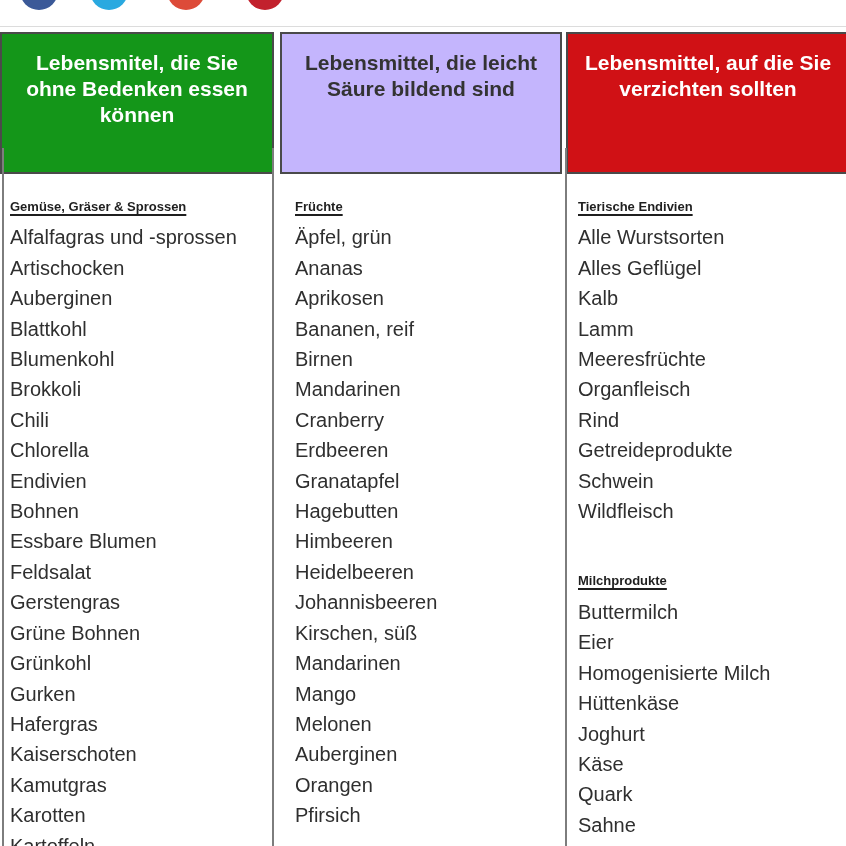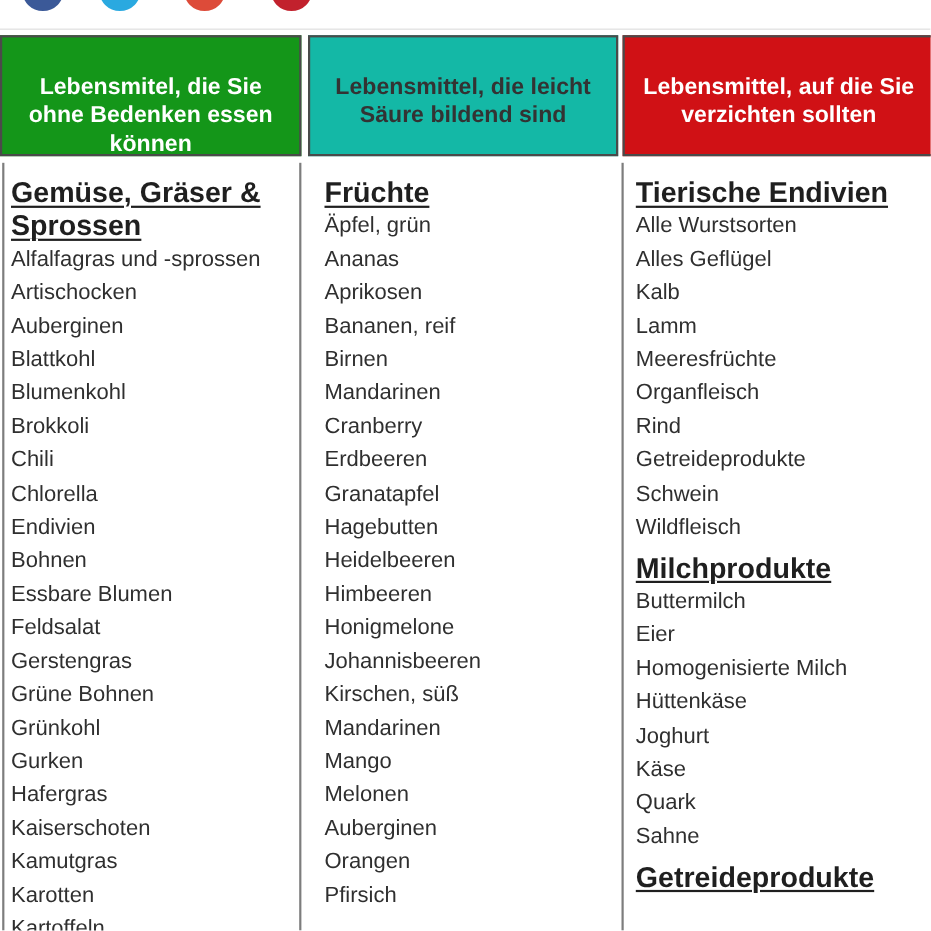--- a/index.html
+++ b/index.html
@@ -15,34 +15,34 @@
   }
   .top-divider {
     position: absolute; top: 26px; left: 0; width: 846px; height: 1px;
     background: #dcdcdc;
   }
   .col-wrap { position: absolute; top: 32px; }
   .col-wrap.c0 { left: 0;   width: 274px; }
   .col-wrap.c1 { left: 280px; width: 282px; }
   .col-wrap.c2 { left: 566px; width: 284px; }
   .col-header {
-    box-sizing: border-box; height: 110px;
+    box-sizing: border-box; height: 142px;
     border: 2px solid #4a4a4a;
-    padding-top: 32px; text-align: center;
+    padding-top: 16px; text-align: center;
     font-weight: bold; font-size: 21px; line-height: 26px;
   }
   .header-line { display: block; }
   .col-body { box-sizing: border-box; padding-top: 18px; }
   .c0 .col-body { padding-left: 10px; padding-right: 6px; }
   .c1 .col-body { padding-left: 15px; padding-right: 8px; }
   .c2 .col-body { padding-left: 12px; padding-right: 4px; }
   .section { margin: 0; }
-  .section + .section { margin-top: 7px; }
+  .section + .section { margin-top: 40px; }
   .section-title {
-    font-size: 26px; line-height: 30.4px; font-weight: bold; color: #1f1f1f;
+    font-size: 13px; line-height: 30.4px; font-weight: bold; color: #1f1f1f;
     text-decoration: underline;
     text-decoration-thickness: 2px;
     text-underline-offset: 3px;
   }
   .food-item { font-size: 20px; line-height: 30.4px; color: #2f2f2f; }
   .v-rule {
     position: absolute; top: 148px; height: 698px; width: 2px;
     background: #7d7d7d;
   }
   .v-rule.r0 { left: 2px; }
@@ -89,40 +89,39 @@
           <div class="food-item">Gurken</div>
           <div class="food-item">Hafergras</div>
           <div class="food-item">Kaiserschoten</div>
           <div class="food-item">Kamutgras</div>
           <div class="food-item">Karotten</div>
           <div class="food-item">Kartoffeln</div>
         </div>
       </div>
   </div>
   <div class="col-wrap c1">
-    <div class="col-header" style="background: #14b8a6; color: rgb(51, 51, 51);">
+    <div class="col-header" style="background: #c4b5fd; color: rgb(51, 51, 51);">
         <span class="header-line">Lebensmittel, die leicht</span>
         <span class="header-line">Säure bildend sind</span>
       </div>
     <div class="col-body">
         <div class="section">
           <div class="section-title">Früchte</div>
           <div class="food-item">Äpfel, grün</div>
           <div class="food-item">Ananas</div>
           <div class="food-item">Aprikosen</div>
           <div class="food-item">Bananen, reif</div>
           <div class="food-item">Birnen</div>
           <div class="food-item">Mandarinen</div>
           <div class="food-item">Cranberry</div>
           <div class="food-item">Erdbeeren</div>
           <div class="food-item">Granatapfel</div>
           <div class="food-item">Hagebutten</div>
+          <div class="food-item">Himbeeren</div>
           <div class="food-item">Heidelbeeren</div>
-          <div class="food-item">Himbeeren</div>
-          <div class="food-item">Honigmelone</div>
           <div class="food-item">Johannisbeeren</div>
           <div class="food-item">Kirschen, süß</div>
           <div class="food-item">Mandarinen</div>
           <div class="food-item">Mango</div>
           <div class="food-item">Melonen</div>
           <div class="food-item">Auberginen</div>
           <div class="food-item">Orangen</div>
           <div class="food-item">Pfirsich</div>
         </div>
       </div>

